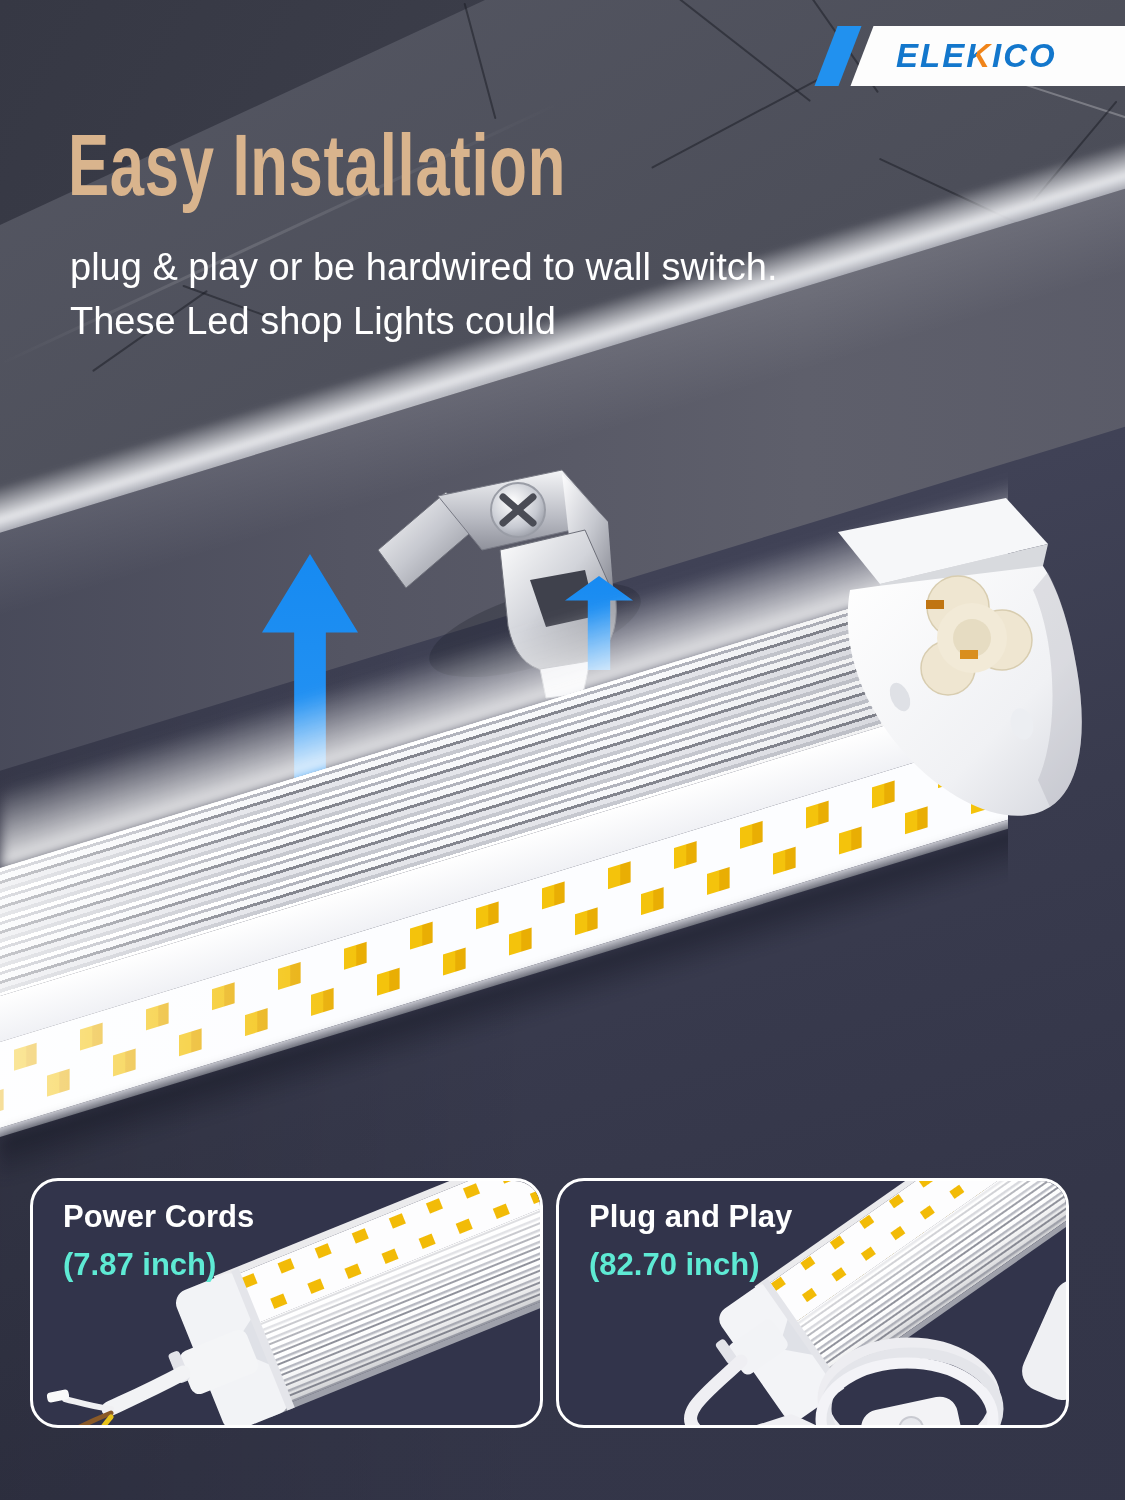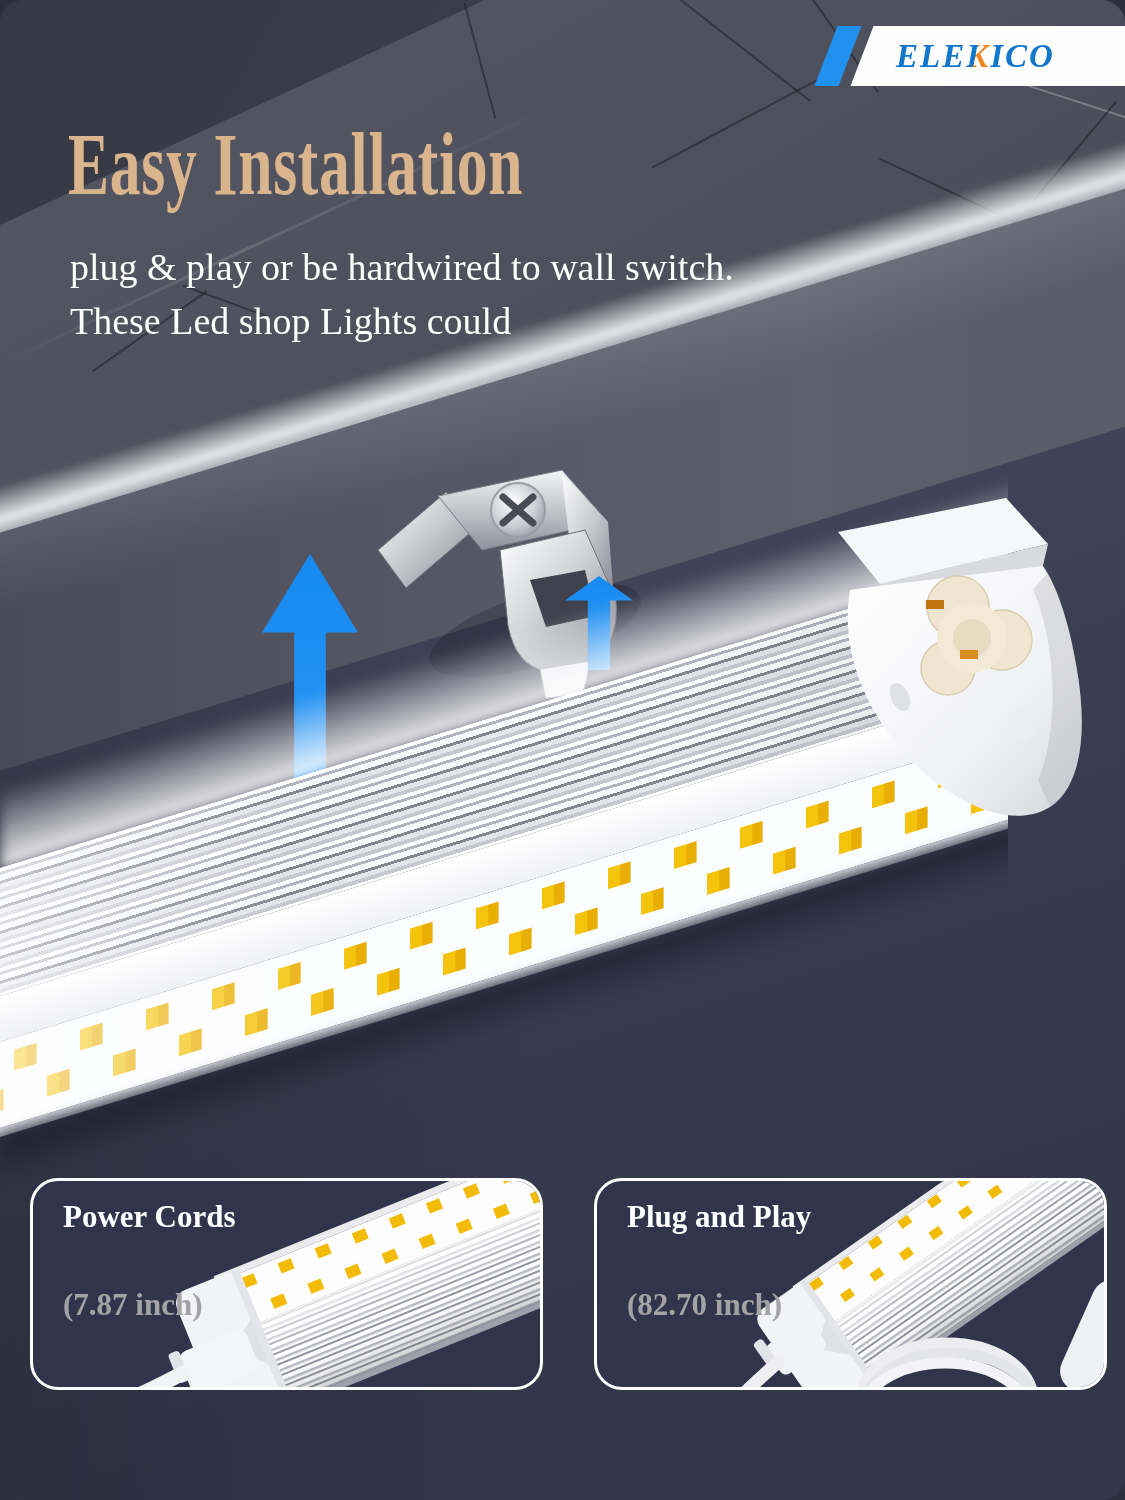--- a/index.html
+++ b/index.html
@@ -1,17 +1,17 @@
 <!DOCTYPE html>
 <html><head>
 <meta charset="utf-8">
 <style>
   html,body{margin:0;padding:0;background:#2c2e3a;}
   .canvas{position:relative;width:1125px;height:1500px;overflow:hidden;
-          background:#3a3c4a;font-family:Liberation Serif, serif;border-radius:24px;}
+          background:#3a3c4a;font-family:Liberation Sans, sans-serif;}
   .canvas *{box-sizing:border-box;}
   .abs{position:absolute;}
 
   
   .wall-base{inset:0;background:linear-gradient(118deg,#363844 0%,#3d3f4b 38%,#444651 72%,#3d3f4b 100%);}
   .wall-light{left:0;top:0;width:1125px;height:700px;
      clip-path:polygon(0 225px,485px 0,1125px 0,1125px 205px,0 545px);
      background:linear-gradient(150deg,#555763 0%,#4c4e59 55%,#434550 100%);}
   .seam{left:-30px;top:232px;width:620px;height:3px;transform:rotate(-25deg);
      background:linear-gradient(90deg,rgba(255,255,255,0),rgba(255,255,255,0.14) 40%,rgba(255,255,255,0));}
@@ -70,26 +70,26 @@
     .logo-k{background:linear-gradient(103deg,#1377cc 42%,#f08419 42%);
       -webkit-background-clip:text;background-clip:text;color:transparent;}
   }
 
   
   .title{left:68px;top:114px;font-size:88px;font-weight:700;color:#d9b48d;letter-spacing:1px;
      transform:scaleX(0.70);transform-origin:0 0;white-space:nowrap;}
   .subtitle{left:70px;top:240px;font-size:38px;line-height:54px;color:#ffffff;}
 
   
-  .panel{top:1178px;width:513px;height:212px;background:#32344b;border:3px solid #ffffff;
+  .panel{top:1178px;width:513px;height:250px;background:#32344b;border:3px solid #ffffff;
      border-radius:28px;overflow:hidden;}
-  .panel-left{left:30px;} .panel-right{left:594px;}
+  .panel-left{left:30px;} .panel-right{left:556px;}
   .panel svg{position:absolute;left:0;top:0;}
   .panel-title{position:absolute;left:30px;top:18px;font-size:31px;font-weight:700;color:#ffffff;}
-  .panel-sub{position:absolute;left:30px;top:66px;font-size:31px;font-weight:700;color:#a3a3a3;margin-top:40px;}
+  .panel-sub{position:absolute;left:30px;top:66px;font-size:31px;font-weight:700;color:#5eead4;}
 </style>
 </head>
 <body>
 
 <div class="canvas">
 
   <div class="abs wall-base"></div>
   <div class="abs wall-light"></div>
   <div class="abs seam"></div>
 

